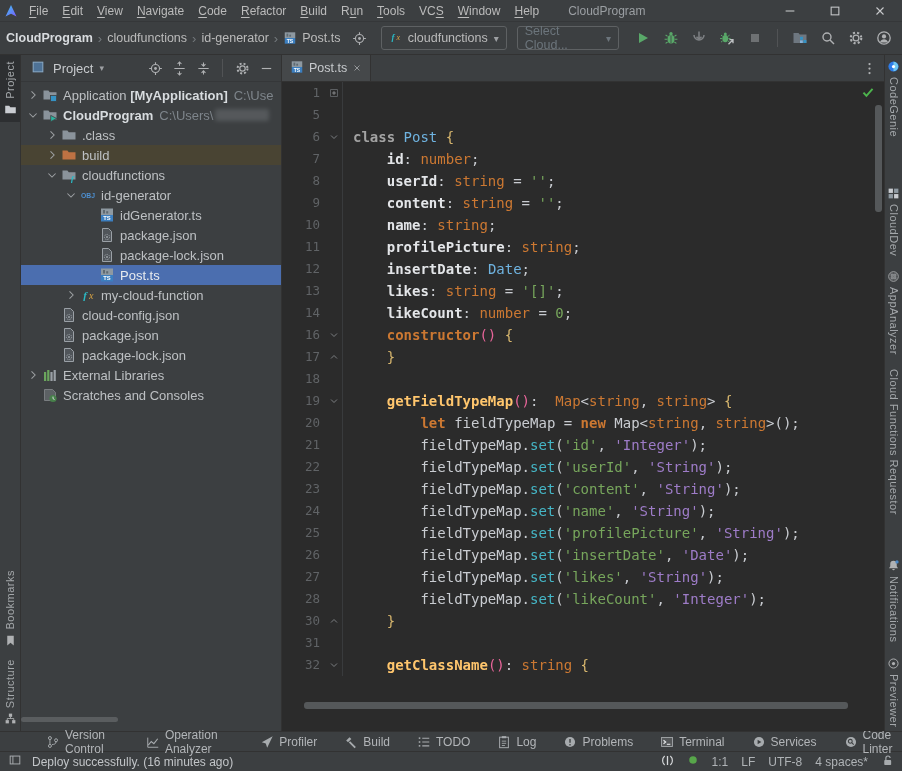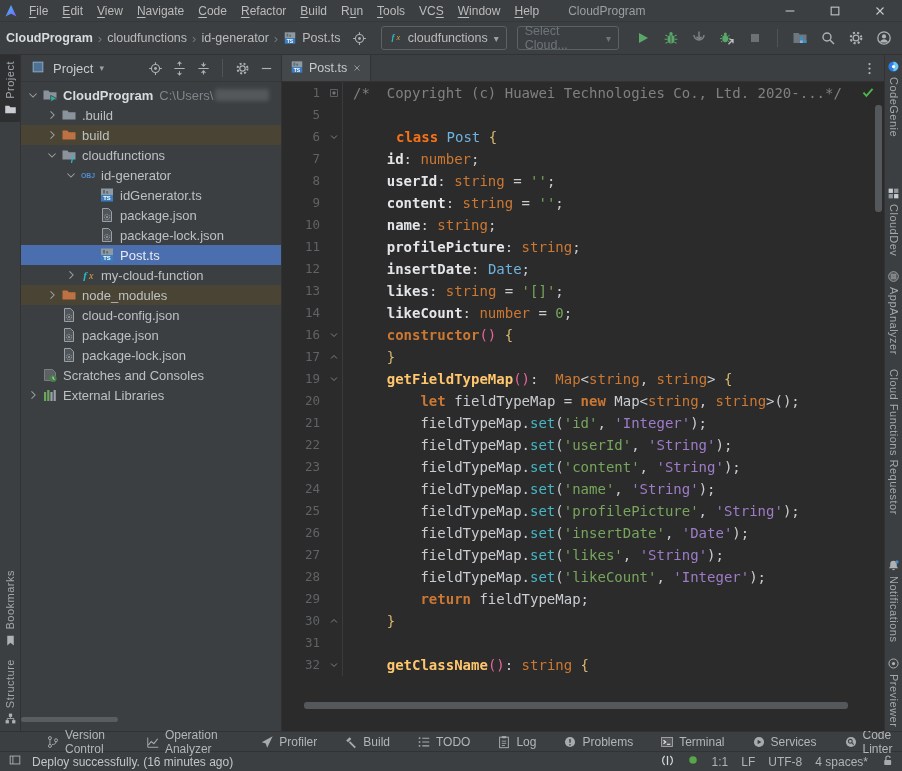--- a/index.html
+++ b/index.html
@@ -350,20 +350,39 @@
                 <svg width="15" height="15" viewBox="0 0 16 16" fill="none" xmlns="http://www.w3.org/2000/svg">
                   <rect x="3" y="7.4" width="10" height="1.2" fill="#AFB1B3"></rect>
                 </svg>
               </span>
             </span>
           </span>
       </div>
       <div class="tree" id="tree">
           <div class="trow" style="padding-left: 3px;">
             <span class="slot">
+              <span class="chev" style="display: inline-flex; align-items: center;">
+                <svg width="12" height="12" viewBox="0 0 16 16" fill="none" xmlns="http://www.w3.org/2000/svg">
+                  <path d="M6 3.2 10.8 8 6 12.8" stroke="#9DA0A3" stroke-width="1.4"></path>
+                </svg>
+              </span>
+            </span>
+            <span class="ticon">
+              <span style="display: inline-flex; align-items: center;">
+                <svg width="16" height="16" viewBox="0 0 16 16" fill="none" xmlns="http://www.w3.org/2000/svg">
+                  <path d="M1.5 3.5h4.9l1.4 1.8h6.7v7.2h-13z" fill="#8A939B"></path>
+                  <rect x="8.5" y="8.5" width="6" height="6" fill="#3592C4" stroke="#3C3F41" stroke-width=".8"></rect>
+                </svg>
+              </span>
+            </span>
+            <span class="lbl">Application <b>[MyApplication]</b></span>
+            <span class="path">C:\Use</span>
+          </div>
+          <div class="trow" style="padding-left: 3px;">
+            <span class="slot">
               <span class="chev open" style="display: inline-flex; align-items: center;">
                 <svg width="12" height="12" viewBox="0 0 16 16" fill="none" xmlns="http://www.w3.org/2000/svg">
                   <path d="M6 3.2 10.8 8 6 12.8" stroke="#9DA0A3" stroke-width="1.4"></path>
                 </svg>
               </span>
             </span>
             <span class="ticon">
               <span style="display: inline-flex; align-items: center;">
                 <svg width="16" height="16" viewBox="0 0 16 16" fill="none" xmlns="http://www.w3.org/2000/svg">
                   <path d="M1.5 3.5h4.9l1.4 1.8h6.7v7.2h-13z" fill="#8A939B"></path>
@@ -383,21 +402,21 @@
                 </svg>
               </span>
             </span>
             <span class="ticon">
               <span style="display: inline-flex; align-items: center;">
                 <svg width="16" height="16" viewBox="0 0 16 16" fill="none" xmlns="http://www.w3.org/2000/svg">
                   <path d="M1.5 3.5h4.9l1.4 1.8h6.7v7.2h-13z" fill="#8A939B"></path>
                 </svg>
               </span>
             </span>
-            <span class="lbl">.build</span>
+            <span class="lbl">.class</span>
           </div>
           <div class="trow excluded" style="padding-left: 22px;">
             <span class="slot">
               <span class="chev" style="display: inline-flex; align-items: center;">
                 <svg width="12" height="12" viewBox="0 0 16 16" fill="none" xmlns="http://www.w3.org/2000/svg">
                   <path d="M6 3.2 10.8 8 6 12.8" stroke="#9DA0A3" stroke-width="1.4"></path>
                 </svg>
               </span>
             </span>
             <span class="ticon">
@@ -511,37 +530,20 @@
             <span class="ticon">
               <span style="display: inline-flex; align-items: center;">
                 <svg width="16" height="16" viewBox="0 0 16 16" fill="none" xmlns="http://www.w3.org/2000/svg">
                   <text x="5" y="12" font-size="11" font-style="italic" font-weight="bold" fill="#2BBAC5" text-anchor="middle" font-family="Liberation Serif, serif">f</text>
                   <text x="11.3" y="12" font-size="10" font-style="italic" fill="#D9A343" text-anchor="middle" font-family="Liberation Serif, serif">x</text>
                 </svg>
               </span>
             </span>
             <span class="lbl">my-cloud-function</span>
           </div>
-          <div class="trow excluded" style="padding-left: 22px;">
-            <span class="slot">
-              <span class="chev" style="display: inline-flex; align-items: center;">
-                <svg width="12" height="12" viewBox="0 0 16 16" fill="none" xmlns="http://www.w3.org/2000/svg">
-                  <path d="M6 3.2 10.8 8 6 12.8" stroke="#9DA0A3" stroke-width="1.4"></path>
-                </svg>
-              </span>
-            </span>
-            <span class="ticon">
-              <span style="display: inline-flex; align-items: center;">
-                <svg width="16" height="16" viewBox="0 0 16 16" fill="none" xmlns="http://www.w3.org/2000/svg">
-                  <path d="M1.5 3.5h4.9l1.4 1.8h6.7v7.2h-13z" fill="#BE7243"></path>
-                </svg>
-              </span>
-            </span>
-            <span class="lbl">node_modules</span>
-          </div>
           <div class="trow" style="padding-left: 22px;">
             <span class="slot"></span>
             <span class="ticon">
               <span style="display: inline-flex; align-items: center;">
                 <svg width="16" height="16" viewBox="0 0 16 16" fill="none" xmlns="http://www.w3.org/2000/svg">
                   <path d="M3.5 1.5h6l3 3v10h-9z" fill="#50555A" stroke="#9AA0A6"></path>
                   <circle cx="8" cy="10" r="2.6" stroke="#9AA0A6" stroke-dasharray="1.3 1"></circle>
                   <circle cx="8" cy="10" r="1" fill="#9AA0A6"></circle>
                 </svg>
               </span>
@@ -566,53 +568,53 @@
             <span class="ticon">
               <span style="display: inline-flex; align-items: center;">
                 <svg width="16" height="16" viewBox="0 0 16 16" fill="none" xmlns="http://www.w3.org/2000/svg">
                   <path d="M3.5 1.5h6l3 3v10h-9z" fill="#50555A" stroke="#9AA0A6"></path>
                   <circle cx="8" cy="10" r="2.6" stroke="#9AA0A6" stroke-dasharray="1.3 1"></circle>
                   <circle cx="8" cy="10" r="1" fill="#9AA0A6"></circle>
                 </svg>
               </span>
             </span>
             <span class="lbl">package-lock.json</span>
-          </div>
-          <div class="trow" style="padding-left: 3px;">
-            <span class="slot"></span>
-            <span class="ticon">
-              <span style="display: inline-flex; align-items: center;">
-                <svg width="16" height="16" viewBox="0 0 16 16" fill="none" xmlns="http://www.w3.org/2000/svg">
-                  <path d="M2.5 2.5h8l3 3v8h-11z" fill="#5C6164" stroke="#85898D" stroke-width=".8"></path>
-                  <circle cx="11" cy="11.5" r="3.6" fill="#47804A"></circle>
-                  <path d="M11 9.6v2l1.5.9" stroke="#D8DCDF"></path>
-                </svg>
-              </span>
-            </span>
-            <span class="lbl">Scratches and Consoles</span>
           </div>
           <div class="trow" style="padding-left: 3px;">
             <span class="slot">
               <span class="chev" style="display: inline-flex; align-items: center;">
                 <svg width="12" height="12" viewBox="0 0 16 16" fill="none" xmlns="http://www.w3.org/2000/svg">
                   <path d="M6 3.2 10.8 8 6 12.8" stroke="#9DA0A3" stroke-width="1.4"></path>
                 </svg>
               </span>
             </span>
             <span class="ticon">
               <span style="display: inline-flex; align-items: center;">
                 <svg width="16" height="16" viewBox="0 0 16 16" fill="none" xmlns="http://www.w3.org/2000/svg">
                   <rect x="2" y="5" width="2.2" height="9" fill="#6BA65D"></rect>
                   <rect x="5.2" y="3" width="2.2" height="11" fill="#6BA65D"></rect>
                   <rect x="8.4" y="5" width="2.2" height="9" fill="#9AA0A6"></rect>
                   <rect x="11.6" y="3" width="2.2" height="11" fill="#9AA0A6"></rect>
                 </svg>
               </span>
             </span>
             <span class="lbl">External Libraries</span>
+          </div>
+          <div class="trow" style="padding-left: 3px;">
+            <span class="slot"></span>
+            <span class="ticon">
+              <span style="display: inline-flex; align-items: center;">
+                <svg width="16" height="16" viewBox="0 0 16 16" fill="none" xmlns="http://www.w3.org/2000/svg">
+                  <path d="M2.5 2.5h8l3 3v8h-11z" fill="#5C6164" stroke="#85898D" stroke-width=".8"></path>
+                  <circle cx="11" cy="11.5" r="3.6" fill="#47804A"></circle>
+                  <path d="M11 9.6v2l1.5.9" stroke="#D8DCDF"></path>
+                </svg>
+              </span>
+            </span>
+            <span class="lbl">Scratches and Consoles</span>
           </div>
         </div>
       <div class="tree-hscroll"></div>
     </div>
 
     <div class="editor">
       <div class="tabbar">
         <div class="tab">
           <span id="tabTsIco"><span style="display: inline-flex; align-items: center;">
                 <svg width="14" height="14" viewBox="0 0 16 16" fill="none" xmlns="http://www.w3.org/2000/svg">
@@ -639,52 +641,52 @@
                 <circle cx="8" cy="8" r="1.2" fill="#AFB1B3"></circle>
                 <circle cx="8" cy="12.8" r="1.2" fill="#AFB1B3"></circle>
               </svg>
             </span>
           </span>
       </div>
       <div class="codewrap" id="codewrap">
         <div class="cl"><span class="gnum">1</span><span class="gfold"><span style="display: inline-flex; align-items: center;"><svg width="12" height="12" viewBox="0 0 16 16" fill="none" xmlns="http://www.w3.org/2000/svg">
                   <rect x="3.5" y="3.5" width="9" height="9" stroke="#6E7276"></rect>
                   <path d="M5.5 8h5M8 5.5v5" stroke="#9DA0A3"></path>
-                </svg></span></span><span><span class="tok tok-com" style="color: rgb(128, 128, 128);">/*  Copyright (c) Huawei Technologies Co., Ltd. 2020-...*/</span></span></div>
+                </svg></span></span></div>
           <div class="cl"><span class="gnum">5</span><span class="gfold"></span><span></span></div>
           <div class="cl"><span class="gnum">6</span><span class="gfold"><span style="display: inline-flex; align-items: center;"><svg width="12" height="12" viewBox="0 0 16 16" fill="none" xmlns="http://www.w3.org/2000/svg">
                   <path d="M4 6l4 4 4-4" stroke="#83878A" stroke-width="1.2"></path>
-                </svg></span></span><span><span class="tok tok-kw" style="color: #f97316; margin-left: 43px;">class </span><span class="tok tok-cls" style="color: rgb(111, 179, 224);">Post </span><span class="tok tok-br" style="color: rgb(216, 183, 110);">{</span></span></div>
+                </svg></span></span><span><span class="tok tok-kw" style="color: #a3a3a3;">class </span><span class="tok tok-cls" style="color: rgb(111, 179, 224);">Post </span><span class="tok tok-br" style="color: rgb(216, 183, 110);">{</span></span></div>
           <div class="cl"><span class="gnum">7</span><span class="gfold"></span><span><span class="tok tok-pl" style="color: rgb(201, 204, 209);">    </span><span class="tok tok-fld" style="color: rgb(227, 229, 232);">id</span><span class="tok tok-pl" style="color: rgb(201, 204, 209);">: </span><span class="tok tok-typ" style="color: rgb(204, 120, 50);">number</span><span class="tok tok-pl" style="color: rgb(201, 204, 209);">;</span></span></div>
           <div class="cl"><span class="gnum">8</span><span class="gfold"></span><span><span class="tok tok-pl" style="color: rgb(201, 204, 209);">    </span><span class="tok tok-fld" style="color: rgb(227, 229, 232);">userId</span><span class="tok tok-pl" style="color: rgb(201, 204, 209);">: </span><span class="tok tok-typ" style="color: rgb(204, 120, 50);">string</span><span class="tok tok-pl" style="color: rgb(201, 204, 209);"> = </span><span class="tok tok-str" style="color: rgb(119, 166, 92);">''</span><span class="tok tok-pl" style="color: rgb(201, 204, 209);">;</span></span></div>
           <div class="cl"><span class="gnum">9</span><span class="gfold"></span><span><span class="tok tok-pl" style="color: rgb(201, 204, 209);">    </span><span class="tok tok-fld" style="color: rgb(227, 229, 232);">content</span><span class="tok tok-pl" style="color: rgb(201, 204, 209);">: </span><span class="tok tok-typ" style="color: rgb(204, 120, 50);">string</span><span class="tok tok-pl" style="color: rgb(201, 204, 209);"> = </span><span class="tok tok-str" style="color: rgb(119, 166, 92);">''</span><span class="tok tok-pl" style="color: rgb(201, 204, 209);">;</span></span></div>
           <div class="cl"><span class="gnum">10</span><span class="gfold"></span><span><span class="tok tok-pl" style="color: rgb(201, 204, 209);">    </span><span class="tok tok-fld" style="color: rgb(227, 229, 232);">name</span><span class="tok tok-pl" style="color: rgb(201, 204, 209);">: </span><span class="tok tok-typ" style="color: rgb(204, 120, 50);">string</span><span class="tok tok-pl" style="color: rgb(201, 204, 209);">;</span></span></div>
           <div class="cl"><span class="gnum">11</span><span class="gfold"></span><span><span class="tok tok-pl" style="color: rgb(201, 204, 209);">    </span><span class="tok tok-fld" style="color: rgb(227, 229, 232);">profilePicture</span><span class="tok tok-pl" style="color: rgb(201, 204, 209);">: </span><span class="tok tok-typ" style="color: rgb(204, 120, 50);">string</span><span class="tok tok-pl" style="color: rgb(201, 204, 209);">;</span></span></div>
           <div class="cl"><span class="gnum">12</span><span class="gfold"></span><span><span class="tok tok-pl" style="color: rgb(201, 204, 209);">    </span><span class="tok tok-fld" style="color: rgb(227, 229, 232);">insertDate</span><span class="tok tok-pl" style="color: rgb(201, 204, 209);">: </span><span class="tok tok-cls" style="color: rgb(111, 179, 224);">Date</span><span class="tok tok-pl" style="color: rgb(201, 204, 209);">;</span></span></div>
           <div class="cl"><span class="gnum">13</span><span class="gfold"></span><span><span class="tok tok-pl" style="color: rgb(201, 204, 209);">    </span><span class="tok tok-fld" style="color: rgb(227, 229, 232);">likes</span><span class="tok tok-pl" style="color: rgb(201, 204, 209);">: </span><span class="tok tok-typ" style="color: rgb(204, 120, 50);">string</span><span class="tok tok-pl" style="color: rgb(201, 204, 209);"> = </span><span class="tok tok-str" style="color: rgb(119, 166, 92);">'[]'</span><span class="tok tok-pl" style="color: rgb(201, 204, 209);">;</span></span></div>
           <div class="cl"><span class="gnum">14</span><span class="gfold"></span><span><span class="tok tok-pl" style="color: rgb(201, 204, 209);">    </span><span class="tok tok-fld" style="color: rgb(227, 229, 232);">likeCount</span><span class="tok tok-pl" style="color: rgb(201, 204, 209);">: </span><span class="tok tok-typ" style="color: rgb(204, 120, 50);">number</span><span class="tok tok-pl" style="color: rgb(201, 204, 209);"> = </span><span class="tok tok-num" style="color: rgb(119, 166, 92);">0</span><span class="tok tok-pl" style="color: rgb(201, 204, 209);">;</span></span></div>
           <div class="cl"><span class="gnum">16</span><span class="gfold"><span style="display: inline-flex; align-items: center;"><svg width="12" height="12" viewBox="0 0 16 16" fill="none" xmlns="http://www.w3.org/2000/svg">
                   <path d="M4 6l4 4 4-4" stroke="#83878A" stroke-width="1.2"></path>
                 </svg></span></span><span><span class="tok tok-pl" style="color: rgb(201, 204, 209);">    </span><span class="tok tok-kw" style="color: rgb(204, 120, 50);">constructor</span><span class="tok tok-pp" style="color: rgb(232, 101, 154);">()</span><span class="tok tok-pl" style="color: rgb(201, 204, 209);"> </span><span class="tok tok-br" style="color: rgb(216, 183, 110);">{</span></span></div>
           <div class="cl"><span class="gnum">17</span><span class="gfold"><span style="display: inline-flex; align-items: center;"><svg width="12" height="12" viewBox="0 0 16 16" fill="none" xmlns="http://www.w3.org/2000/svg">
                   <path d="M4 10l4-4 4 4" stroke="#83878A" stroke-width="1.2"></path>
                 </svg></span></span><span><span class="tok tok-pl" style="color: rgb(201, 204, 209);">    </span><span class="tok tok-br" style="color: rgb(216, 183, 110);">}</span></span></div>
+          <div class="cl"><span class="gnum">18</span><span class="gfold"></span><span></span></div>
           <div class="cl"><span class="gnum">19</span><span class="gfold"><span style="display: inline-flex; align-items: center;"><svg width="12" height="12" viewBox="0 0 16 16" fill="none" xmlns="http://www.w3.org/2000/svg">
                   <path d="M4 6l4 4 4-4" stroke="#83878A" stroke-width="1.2"></path>
                 </svg></span></span><span><span class="tok tok-pl" style="color: rgb(201, 204, 209);">    </span><span class="tok tok-fn" style="color: rgb(255, 198, 109);">getFieldTypeMap</span><span class="tok tok-pp" style="color: rgb(232, 101, 154);">()</span><span class="tok tok-pl" style="color: rgb(201, 204, 209);">:  </span><span class="tok tok-typ" style="color: rgb(204, 120, 50);">Map</span><span class="tok tok-pl" style="color: rgb(201, 204, 209);">&lt;</span><span class="tok tok-typ" style="color: rgb(204, 120, 50);">string</span><span class="tok tok-pl" style="color: rgb(201, 204, 209);">, </span><span class="tok tok-typ" style="color: rgb(204, 120, 50);">string</span><span class="tok tok-pl" style="color: rgb(201, 204, 209);">&gt; </span><span class="tok tok-br" style="color: rgb(216, 183, 110);">{</span></span></div>
           <div class="cl"><span class="gnum">20</span><span class="gfold"></span><span><span class="tok tok-pl" style="color: rgb(201, 204, 209);">        </span><span class="tok tok-kw" style="color: rgb(204, 120, 50);">let</span><span class="tok tok-pl" style="color: rgb(201, 204, 209);"> fieldTypeMap = </span><span class="tok tok-kw" style="color: rgb(204, 120, 50);">new</span><span class="tok tok-pl" style="color: rgb(201, 204, 209);"> Map&lt;</span><span class="tok tok-typ" style="color: rgb(204, 120, 50);">string</span><span class="tok tok-pl" style="color: rgb(201, 204, 209);">, </span><span class="tok tok-typ" style="color: rgb(204, 120, 50);">string</span><span class="tok tok-pl" style="color: rgb(201, 204, 209);">&gt;();</span></span></div>
           <div class="cl"><span class="gnum">21</span><span class="gfold"></span><span><span class="tok tok-pl" style="color: rgb(201, 204, 209);">        fieldTypeMap.</span><span class="tok tok-mth" style="color: rgb(69, 182, 198);">set</span><span class="tok tok-pl" style="color: rgb(201, 204, 209);">(</span><span class="tok tok-str" style="color: rgb(119, 166, 92);">'id'</span><span class="tok tok-pl" style="color: rgb(201, 204, 209);">, </span><span class="tok tok-arg" style="color: rgb(158, 124, 200);">'Integer'</span><span class="tok tok-pl" style="color: rgb(201, 204, 209);">);</span></span></div>
           <div class="cl"><span class="gnum">22</span><span class="gfold"></span><span><span class="tok tok-pl" style="color: rgb(201, 204, 209);">        fieldTypeMap.</span><span class="tok tok-mth" style="color: rgb(69, 182, 198);">set</span><span class="tok tok-pl" style="color: rgb(201, 204, 209);">(</span><span class="tok tok-str" style="color: rgb(119, 166, 92);">'userId'</span><span class="tok tok-pl" style="color: rgb(201, 204, 209);">, </span><span class="tok tok-arg" style="color: rgb(158, 124, 200);">'String'</span><span class="tok tok-pl" style="color: rgb(201, 204, 209);">);</span></span></div>
           <div class="cl"><span class="gnum">23</span><span class="gfold"></span><span><span class="tok tok-pl" style="color: rgb(201, 204, 209);">        fieldTypeMap.</span><span class="tok tok-mth" style="color: rgb(69, 182, 198);">set</span><span class="tok tok-pl" style="color: rgb(201, 204, 209);">(</span><span class="tok tok-str" style="color: rgb(119, 166, 92);">'content'</span><span class="tok tok-pl" style="color: rgb(201, 204, 209);">, </span><span class="tok tok-arg" style="color: rgb(158, 124, 200);">'String'</span><span class="tok tok-pl" style="color: rgb(201, 204, 209);">);</span></span></div>
           <div class="cl"><span class="gnum">24</span><span class="gfold"></span><span><span class="tok tok-pl" style="color: rgb(201, 204, 209);">        fieldTypeMap.</span><span class="tok tok-mth" style="color: rgb(69, 182, 198);">set</span><span class="tok tok-pl" style="color: rgb(201, 204, 209);">(</span><span class="tok tok-str" style="color: rgb(119, 166, 92);">'name'</span><span class="tok tok-pl" style="color: rgb(201, 204, 209);">, </span><span class="tok tok-arg" style="color: rgb(158, 124, 200);">'String'</span><span class="tok tok-pl" style="color: rgb(201, 204, 209);">);</span></span></div>
           <div class="cl"><span class="gnum">25</span><span class="gfold"></span><span><span class="tok tok-pl" style="color: rgb(201, 204, 209);">        fieldTypeMap.</span><span class="tok tok-mth" style="color: rgb(69, 182, 198);">set</span><span class="tok tok-pl" style="color: rgb(201, 204, 209);">(</span><span class="tok tok-str" style="color: rgb(119, 166, 92);">'profilePicture'</span><span class="tok tok-pl" style="color: rgb(201, 204, 209);">, </span><span class="tok tok-arg" style="color: rgb(158, 124, 200);">'String'</span><span class="tok tok-pl" style="color: rgb(201, 204, 209);">);</span></span></div>
           <div class="cl"><span class="gnum">26</span><span class="gfold"></span><span><span class="tok tok-pl" style="color: rgb(201, 204, 209);">        fieldTypeMap.</span><span class="tok tok-mth" style="color: rgb(69, 182, 198);">set</span><span class="tok tok-pl" style="color: rgb(201, 204, 209);">(</span><span class="tok tok-str" style="color: rgb(119, 166, 92);">'insertDate'</span><span class="tok tok-pl" style="color: rgb(201, 204, 209);">, </span><span class="tok tok-arg" style="color: rgb(158, 124, 200);">'Date'</span><span class="tok tok-pl" style="color: rgb(201, 204, 209);">);</span></span></div>
           <div class="cl"><span class="gnum">27</span><span class="gfold"></span><span><span class="tok tok-pl" style="color: rgb(201, 204, 209);">        fieldTypeMap.</span><span class="tok tok-mth" style="color: rgb(69, 182, 198);">set</span><span class="tok tok-pl" style="color: rgb(201, 204, 209);">(</span><span class="tok tok-str" style="color: rgb(119, 166, 92);">'likes'</span><span class="tok tok-pl" style="color: rgb(201, 204, 209);">, </span><span class="tok tok-arg" style="color: rgb(158, 124, 200);">'String'</span><span class="tok tok-pl" style="color: rgb(201, 204, 209);">);</span></span></div>
           <div class="cl"><span class="gnum">28</span><span class="gfold"></span><span><span class="tok tok-pl" style="color: rgb(201, 204, 209);">        fieldTypeMap.</span><span class="tok tok-mth" style="color: rgb(69, 182, 198);">set</span><span class="tok tok-pl" style="color: rgb(201, 204, 209);">(</span><span class="tok tok-str" style="color: rgb(119, 166, 92);">'likeCount'</span><span class="tok tok-pl" style="color: rgb(201, 204, 209);">, </span><span class="tok tok-arg" style="color: rgb(158, 124, 200);">'Integer'</span><span class="tok tok-pl" style="color: rgb(201, 204, 209);">);</span></span></div>
-          <div class="cl"><span class="gnum">29</span><span class="gfold"></span><span><span class="tok tok-pl" style="color: rgb(201, 204, 209);">        </span><span class="tok tok-kw" style="color: rgb(204, 120, 50);">return</span><span class="tok tok-pl" style="color: rgb(201, 204, 209);"> fieldTypeMap;</span></span></div>
           <div class="cl"><span class="gnum">30</span><span class="gfold"><span style="display: inline-flex; align-items: center;"><svg width="12" height="12" viewBox="0 0 16 16" fill="none" xmlns="http://www.w3.org/2000/svg">
                   <path d="M4 10l4-4 4 4" stroke="#83878A" stroke-width="1.2"></path>
                 </svg></span></span><span><span class="tok tok-pl" style="color: rgb(201, 204, 209);">    </span><span class="tok tok-br" style="color: rgb(216, 183, 110);">}</span></span></div>
           <div class="cl"><span class="gnum">31</span><span class="gfold"></span><span></span></div>
           <div class="cl"><span class="gnum">32</span><span class="gfold"><span style="display: inline-flex; align-items: center;"><svg width="12" height="12" viewBox="0 0 16 16" fill="none" xmlns="http://www.w3.org/2000/svg">
                   <path d="M4 6l4 4 4-4" stroke="#83878A" stroke-width="1.2"></path>
                 </svg></span></span><span><span class="tok tok-pl" style="color: rgb(201, 204, 209);">    </span><span class="tok tok-fn" style="color: rgb(255, 198, 109);">getClassName</span><span class="tok tok-pp" style="color: rgb(232, 101, 154);">()</span><span class="tok tok-pl" style="color: rgb(201, 204, 209);">: </span><span class="tok tok-typ" style="color: rgb(204, 120, 50);">string</span><span class="tok tok-pl" style="color: rgb(201, 204, 209);"> </span><span class="tok tok-br" style="color: rgb(216, 183, 110);">{</span></span></div>
           <span class="editor-check" id="inspCheck"><span style="display: inline-flex; align-items: center;">
               <svg width="14" height="14" viewBox="0 0 16 16" fill="none" xmlns="http://www.w3.org/2000/svg">
                 <path d="M2.8 8.6l3.4 3.8 7-8" stroke="#4DB54D" stroke-width="2.2"></path>

